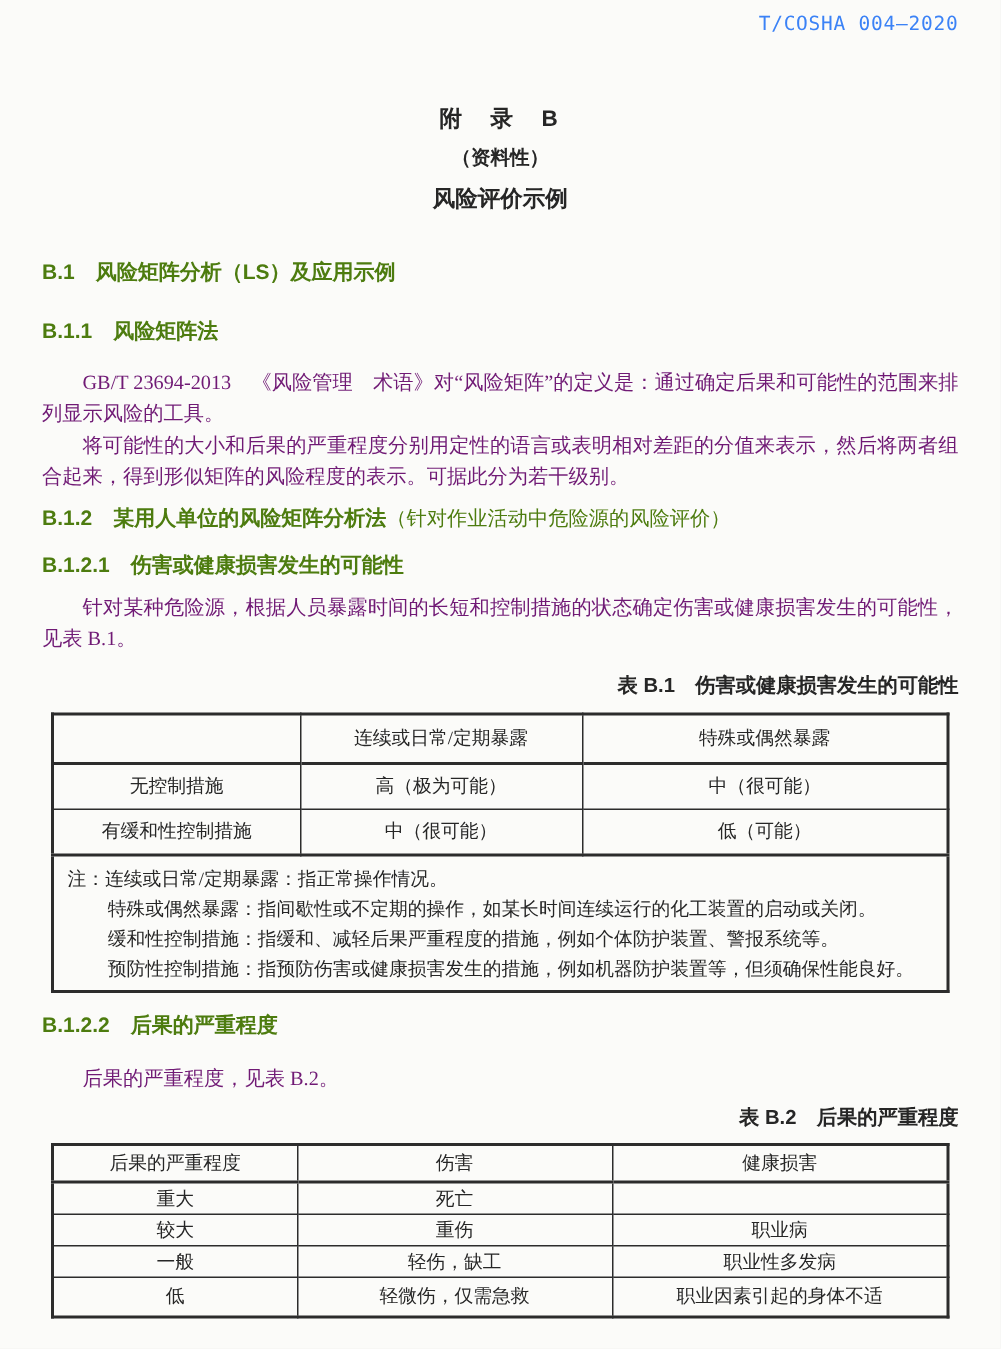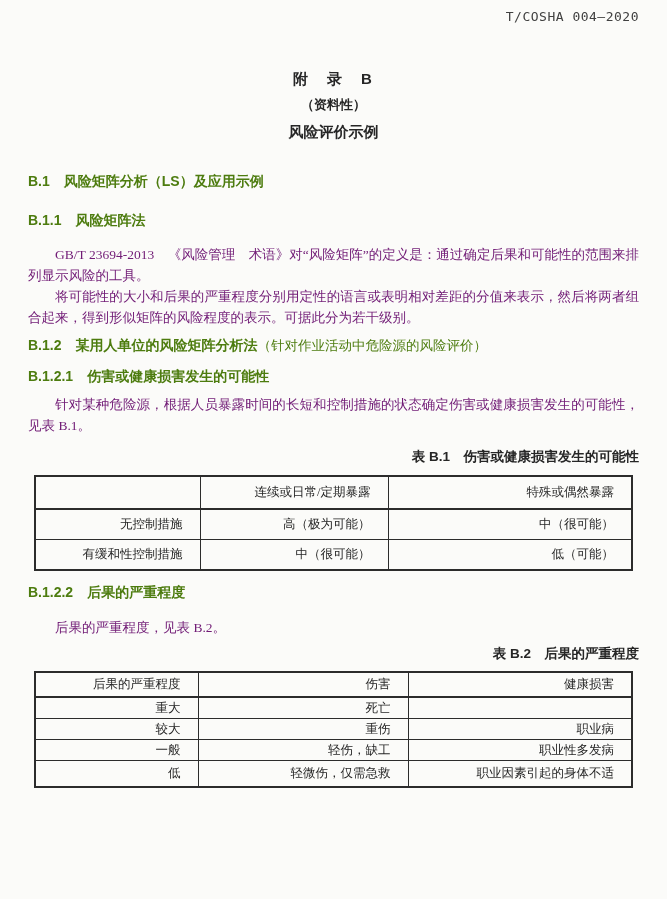--- a/index.html
+++ b/index.html
@@ -14,21 +14,21 @@
     box-sizing:border-box;
     padding:0 28px;
     overflow:hidden;
   }
   .doc-number {
     padding-top:9px;
     text-align:right;
     font-family:"DejaVu Sans Mono", monospace;
     font-size:13px;
     letter-spacing:0.5px;
-    color:#404040;
+    color:#3b82f6;
   }
   .title-block { text-align:center; }
   .appendix-label {
     margin-top:46px;
     font-family:"Liberation Sans", sans-serif;
     font-weight:bold;
     font-size:15px;
     letter-spacing:2px;
   }
   .appendix-note {
@@ -82,21 +82,21 @@
   table.tbl {
     border-collapse:collapse;
     table-layout:fixed;
     width:597px;
     margin:9px auto 0;
     border:2px solid #2c2c2c;
   }
   table.tbl-b2 { margin-top:8px; }
   .tbl td {
     border:1px solid #2c2c2c;
-    text-align:right;
+    text-align:center;
     vertical-align:middle;
     font-size:12.5px;
     color:#262626;
     padding:0 17px;
     overflow:hidden;
   }
   .tbl tr.head td { border-bottom-width:2px; }
   .t1-head td { height:31px; }
   .t1-row  td { height:29px; }
   .t2-head td { height:23px; }
@@ -157,20 +157,28 @@
       <tr class="t1-row">
         <td>无控制措施</td>
         <td>高（极为可能）</td>
         <td>中（很可能）</td>
       </tr>
       <tr class="t1-row">
         <td>有缓和性控制措施</td>
         <td>中（很可能）</td>
         <td>低（可能）</td>
       </tr>
+      <tr>
+        <td class="notes" colspan="3">
+          <div class="note-line">注：连续或日常/定期暴露：指正常操作情况。</div>
+          <div class="note-line cont">特殊或偶然暴露：指间歇性或不定期的操作，如某长时间连续运行的化工装置的启动或关闭。</div>
+          <div class="note-line cont">缓和性控制措施：指缓和、减轻后果严重程度的措施，例如个体防护装置、警报系统等。</div>
+          <div class="note-line cont">预防性控制措施：指预防伤害或健康损害发生的措施，例如机器防护装置等，但须确保性能良好。</div>
+        </td>
+      </tr>
     </tbody>
   </table>
 
   <div class="heading h-b122">B.1.2.2　后果的严重程度</div>
 
   <div class="para p4">后果的严重程度，见表 B.2。</div>
 
   <div class="tbl-title tbl-title-b2">表 B.2　后果的严重程度</div>
 
   <table class="tbl tbl-b2">

